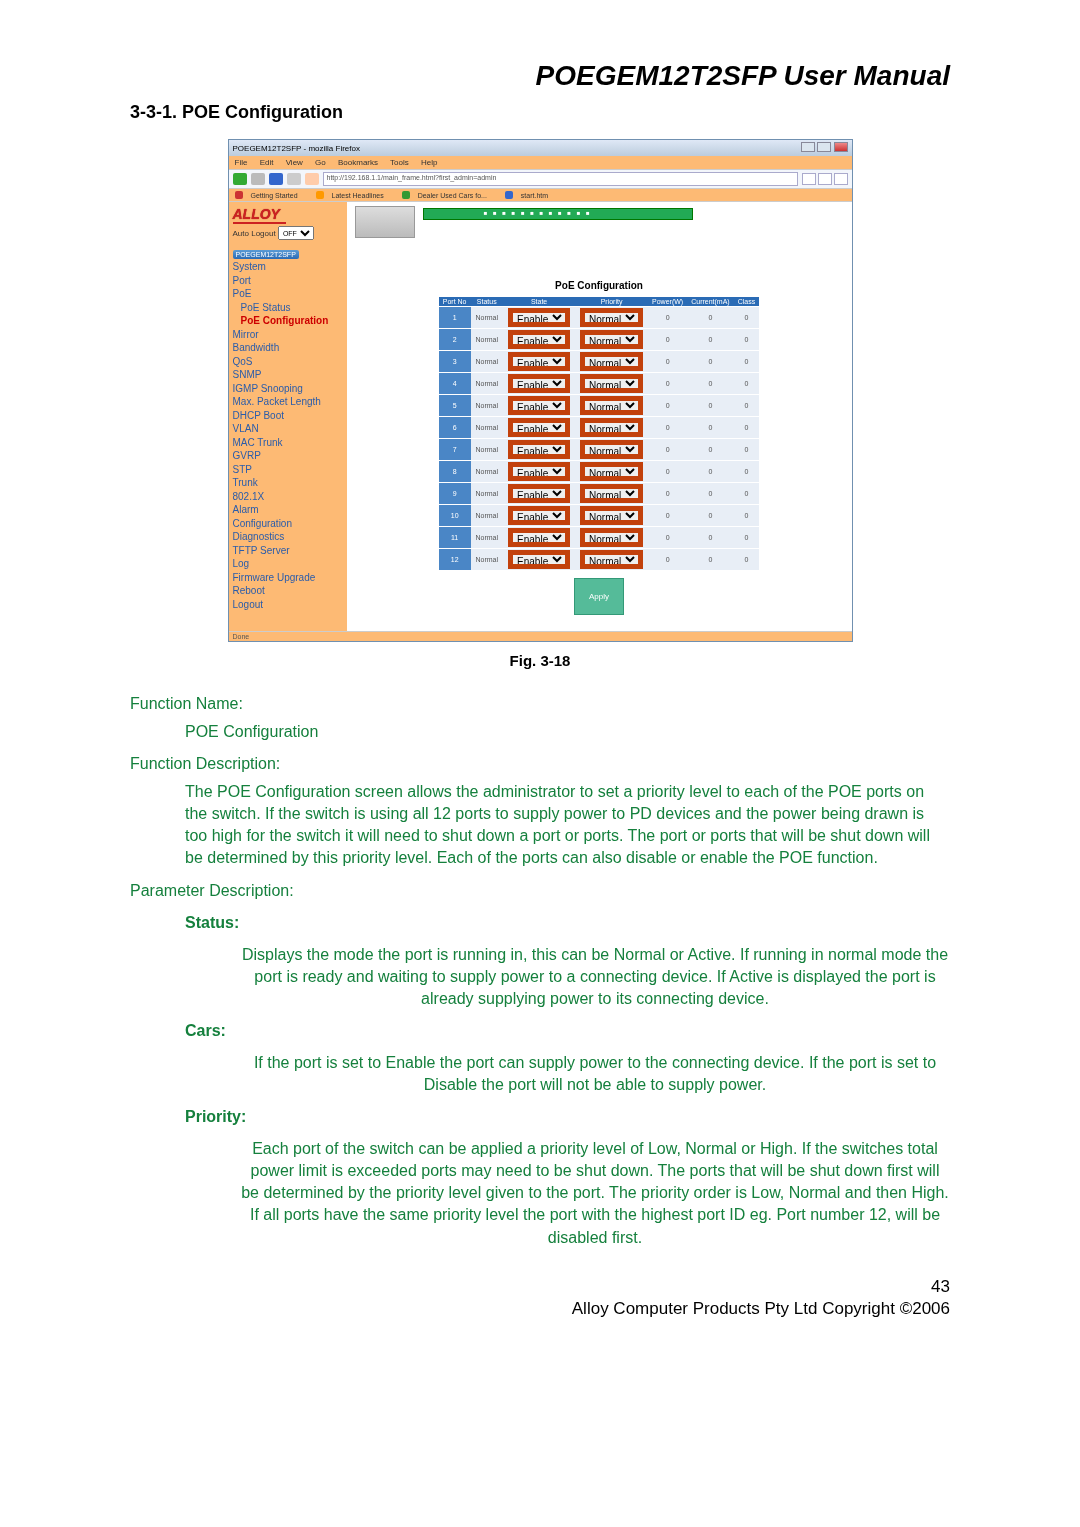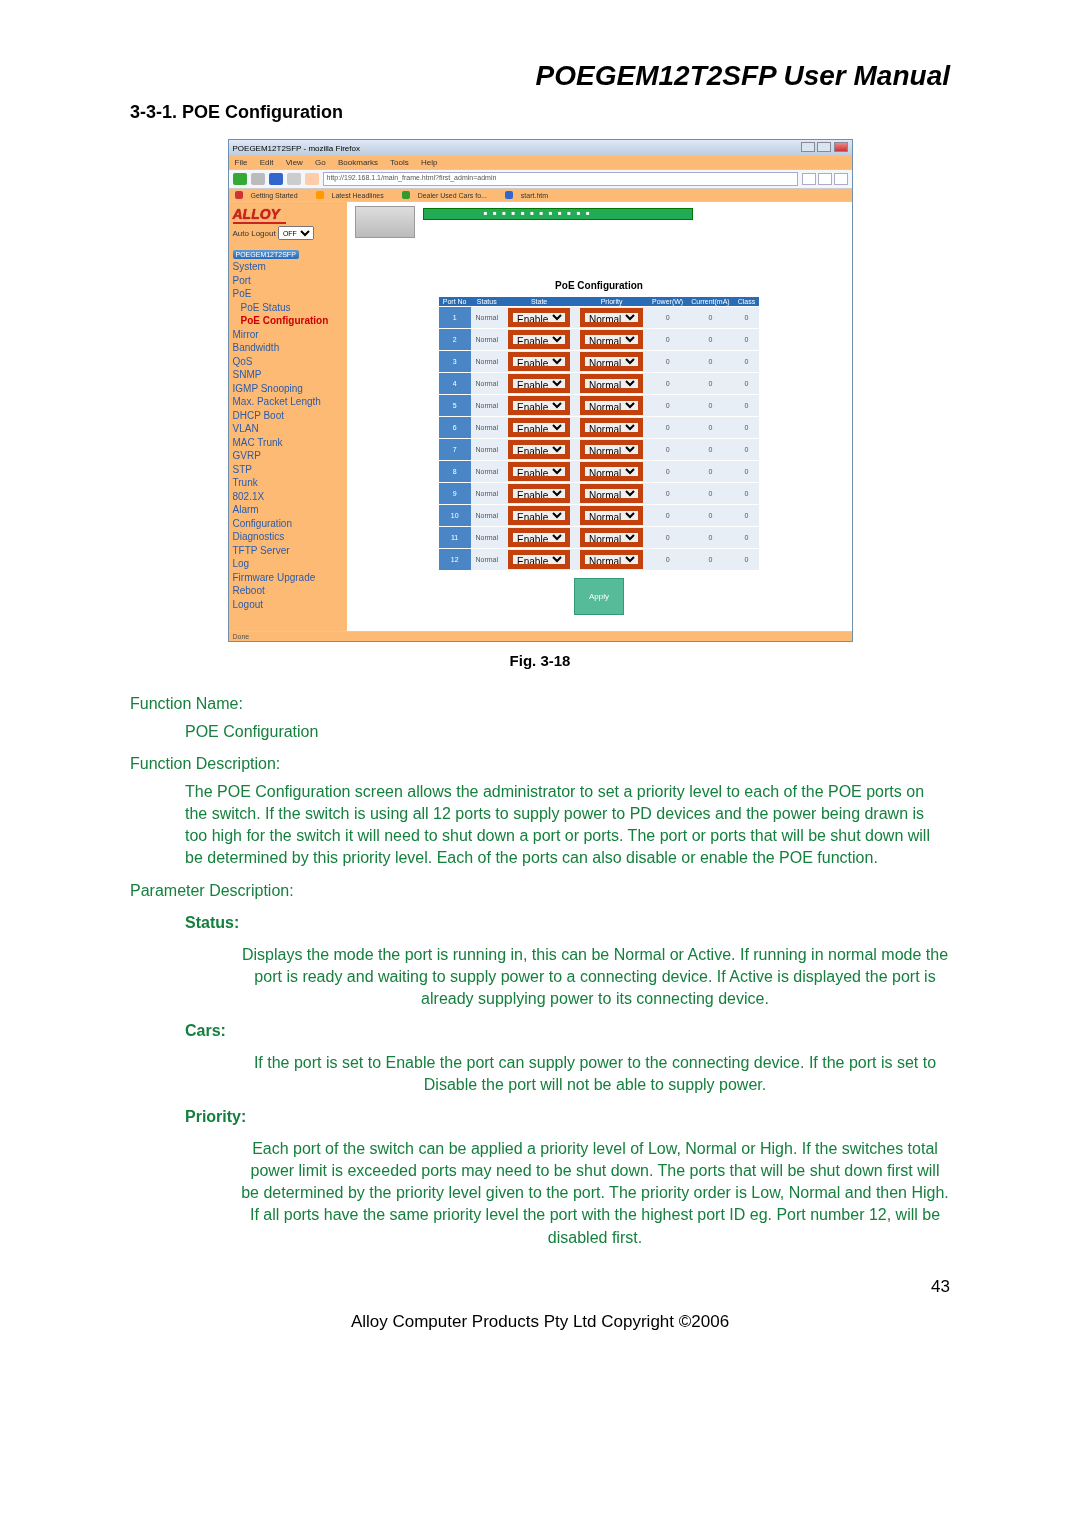--- a/index.html
+++ b/index.html
@@ -57,21 +57,21 @@
 
     .fig-caption{font-size:15px;font-weight:bold;text-align:center;margin:8px 0 24px 0;}
 
     .text-section{font-size:16px;line-height:1.38;color:#15803d;}
     .text-section h4{font-size:16px;font-weight:normal;margin-top:8px;}
     .indent-1{padding-left:55px;margin-top:6px;margin-bottom:10px;}
     .indent-2{padding-left:110px;margin-top:10px;margin-bottom:10px;text-align:center;}
     .param-h{font-weight:bold;padding-left:55px;margin-top:10px;margin-bottom:2px;font-size:16px;}
 
     .page-num{font-size:17px;text-align:right;margin-top:28px;}
-    .copyright{font-size:17px;text-align:center;margin-top:15px;}
+    .copyright{font-size:17px;text-align:right;margin-top:2px;}
   </style>
 </head>
 <body>
 
 <div class="page">
   <div class="manual-title">POEGEM12T2SFP User Manual</div>
   <div class="section-title">3-3-1. POE Configuration</div>
 
   <div class="browser-frame">
     <div class="titlebar">

